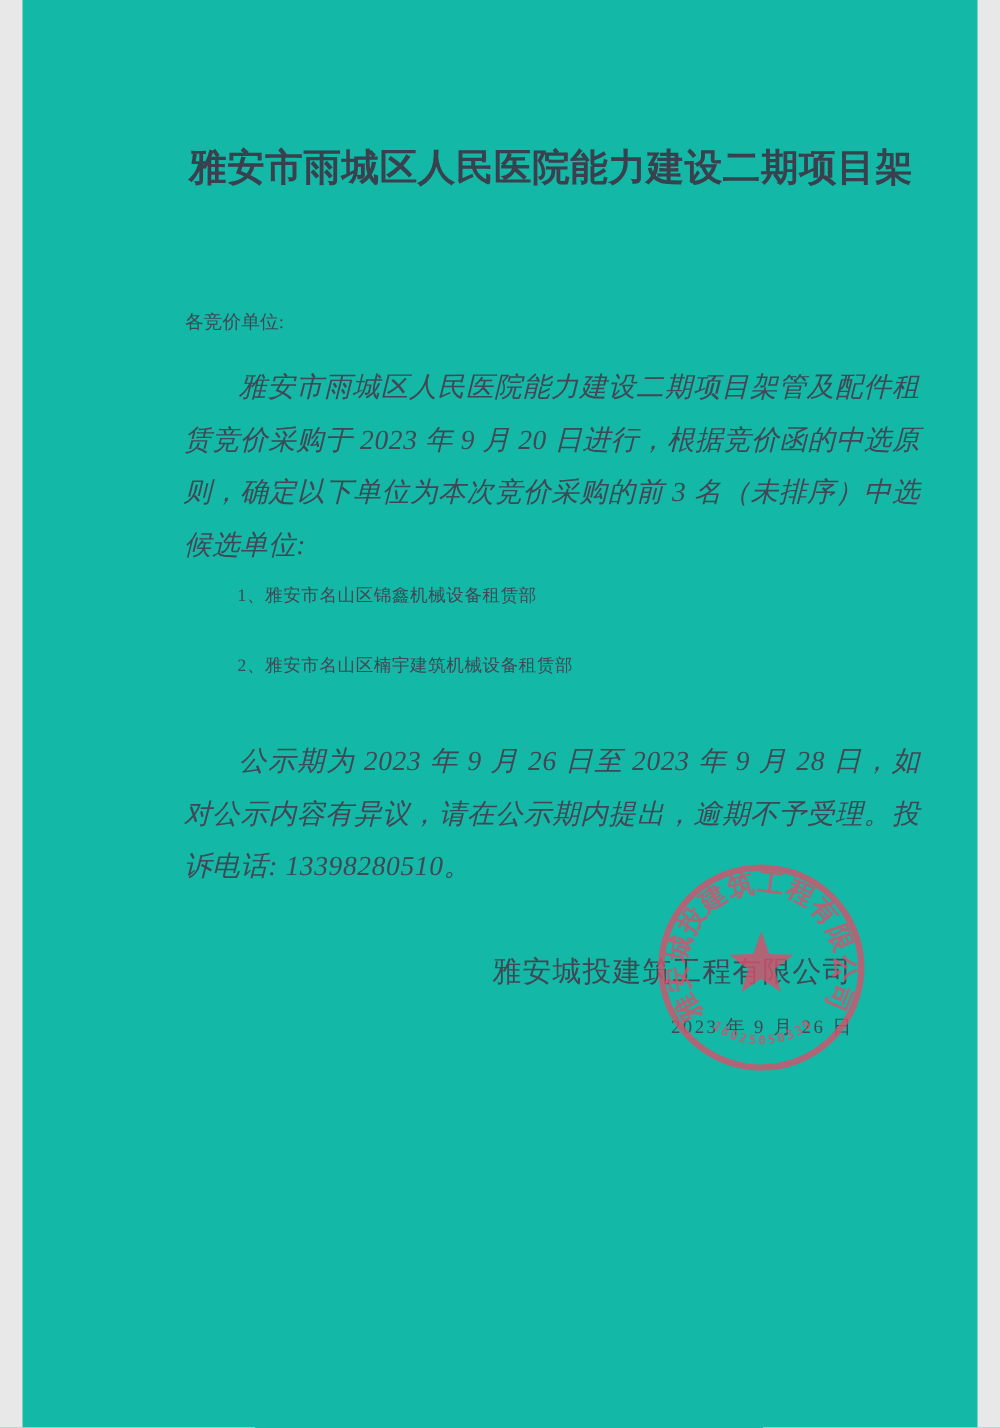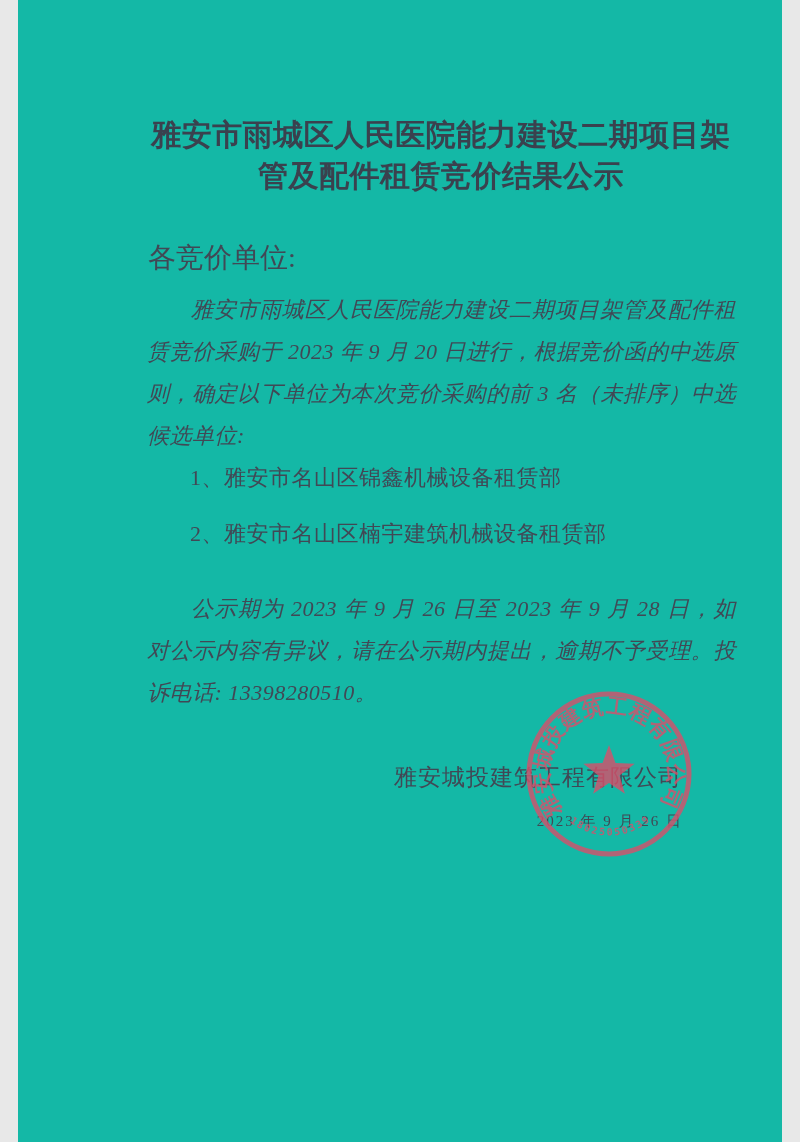--- a/index.html
+++ b/index.html
@@ -24,41 +24,41 @@
     font-weight: bold;
     font-size: 30px;
     line-height: 41px;
     color: #3a414e;
     letter-spacing: 0.5px;
   }
   .salutation {
     position: absolute;
     top: 243px;
     left: 130px;
-    font-size: 28px;
+    font-size: 15px;
     line-height: 30px;
   }
   .para {
     position: absolute;
     left: 129px;
     width: 589px;
     font-size: 22px;
     line-height: 42px;
     text-align: justify;
     text-indent: 2em;
     letter-spacing: 0.5px;
     font-style: italic;
   }
   .para-1 { top: 289px; }
   .para-2 { top: 588px; }
   .candidate {
     position: absolute;
     left: 130px;
     padding-left: 42px;
-    font-size: 22px;
+    font-size: 14px;
     line-height: 32px;
     letter-spacing: 0.5px;
   }
   .cand-1 { top: 462px; }
   .cand-2 { top: 518px; }
   .cand-3 { top: 548px; }
   .sig-company {
     position: absolute;
     top: 762px;
     right: 100px;
@@ -95,21 +95,20 @@
     letter-spacing: 2px;
   }
 </style>
 </head>
 <body>
 
 <div class="page">
 
   <div class="doc-title">
     <div>雅安市雨城区人民医院能力建设二期项目架</div>
-    <div>管及配件租赁竞价结果公示</div>
   </div>
 
   <div class="salutation">各竞价单位:</div>
 
   <div class="para para-1">雅安市雨城区人民医院能力建设二期项目架管及配件租赁竞价采购于 2023 年 9 月 20 日进行，根据竞价函的中选原则，确定以下单位为本次竞价采购的前 3 名（未排序）中选候选单位:</div>
 
   <div class="candidate cand-1">1、雅安市名山区锦鑫机械设备租赁部</div>
   <div class="candidate cand-2">2、雅安市名山区楠宇建筑机械设备租赁部</div>
 
   <div class="para para-2">公示期为 2023 年 9 月  26  日至 2023 年 9 月 28 日，如对公示内容有异议，请在公示期内提出，逾期不予受理。投诉电话: 13398280510。</div>

